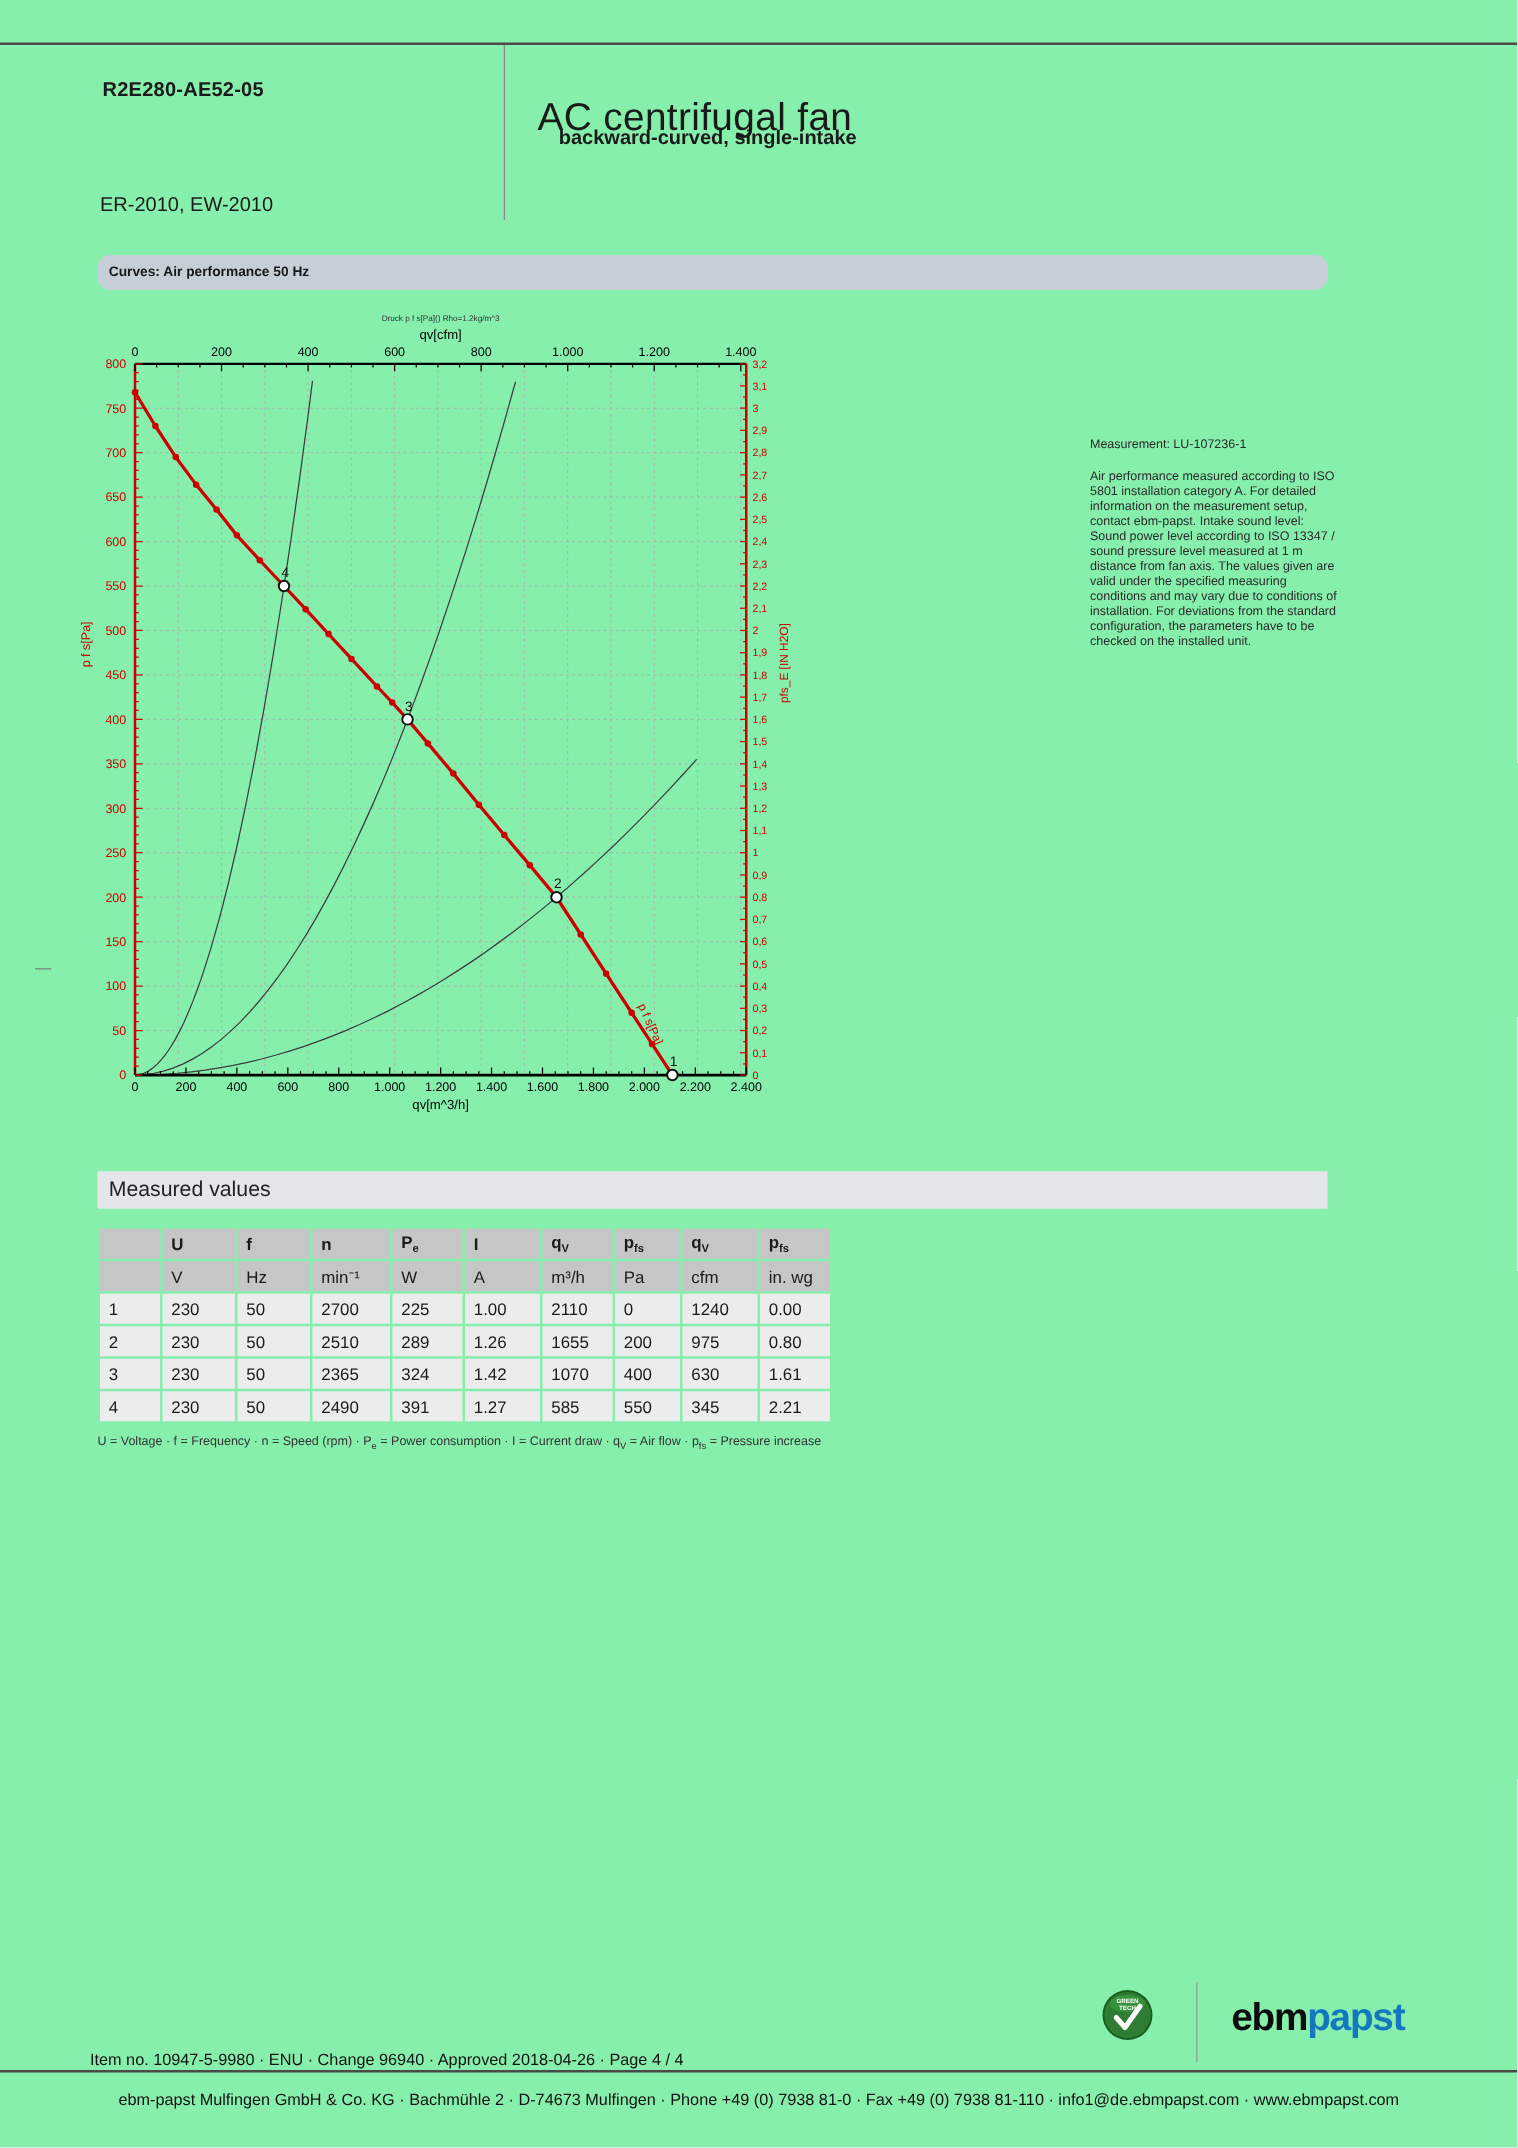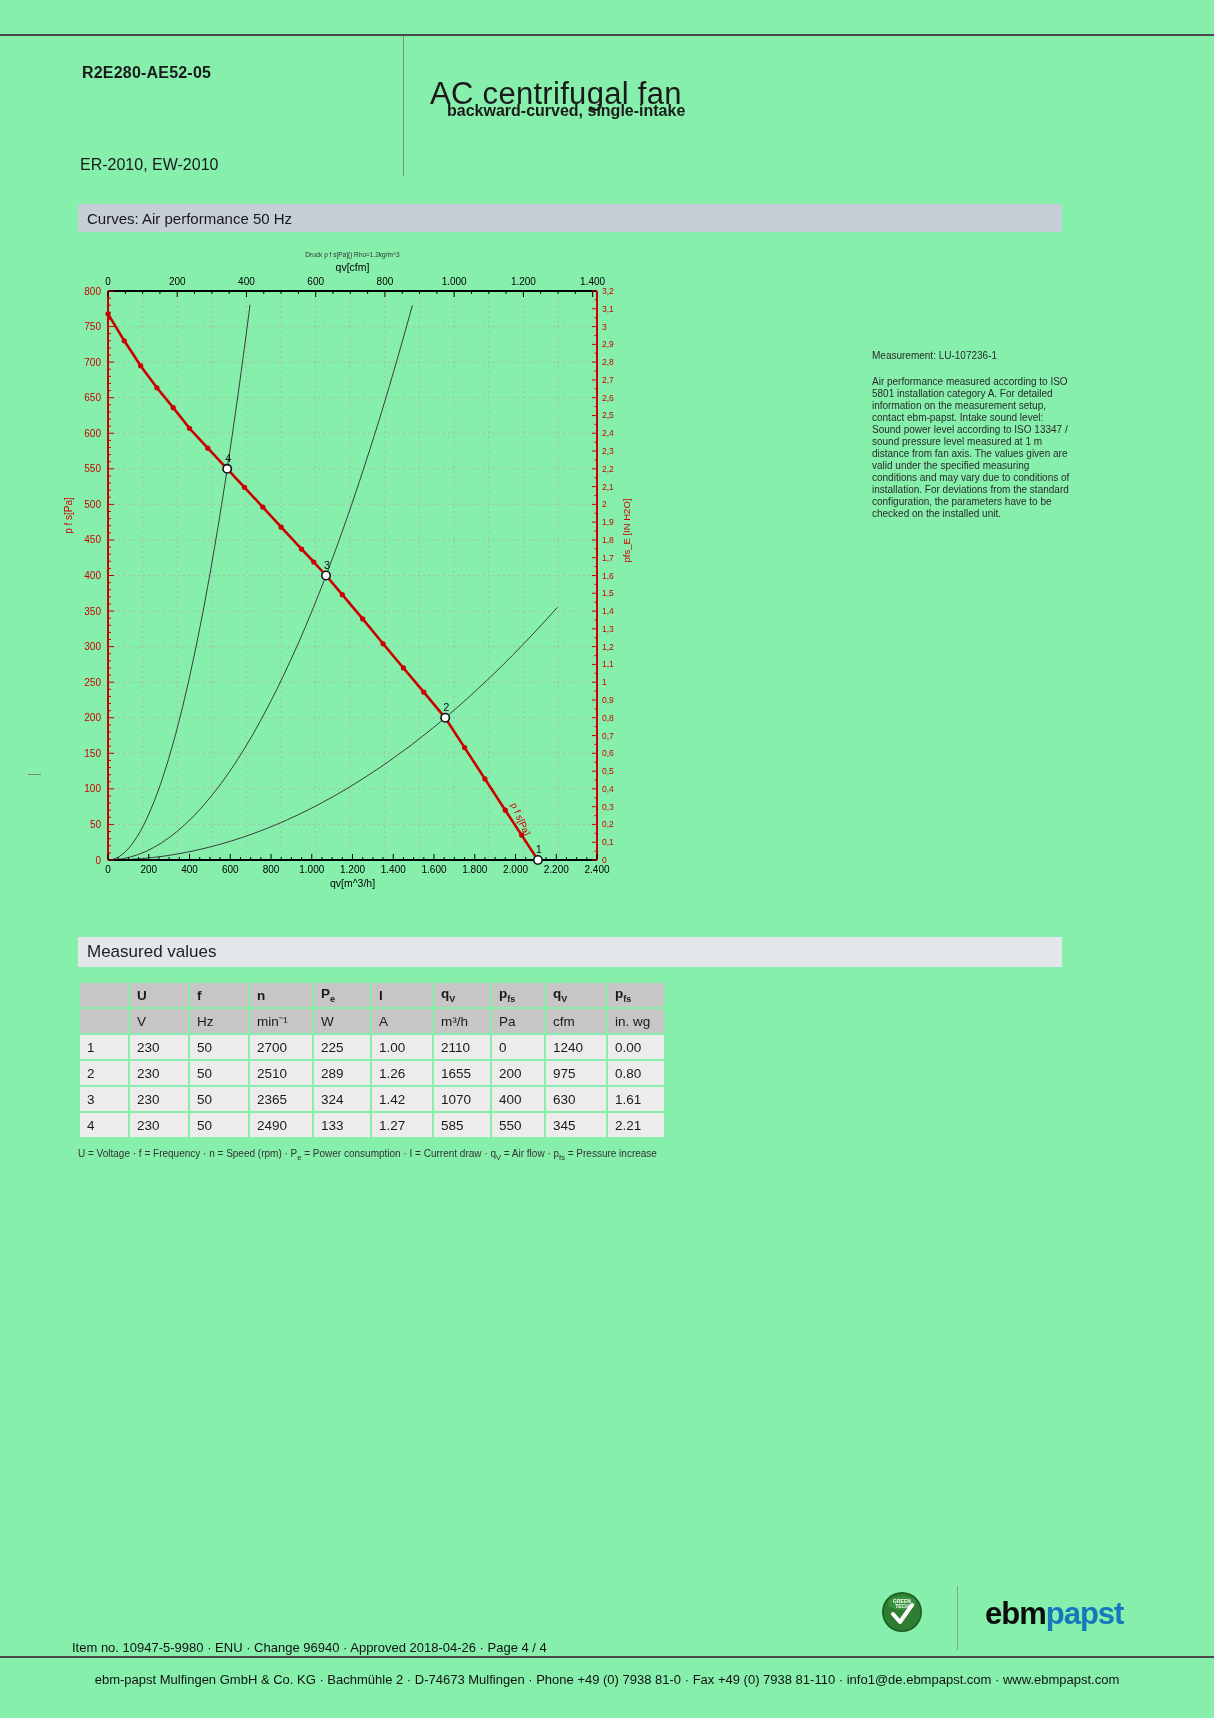--- a/index.html
+++ b/index.html
@@ -6,21 +6,21 @@
   .page{position:relative;width:1214px;height:1718px;background:#86efac;
         font-family:"Liberation Sans", sans-serif;color:#1a1a1a;overflow:hidden;}
   .abs{position:absolute;}
   .top-rule{left:0;top:34px;width:1214px;height:2px;background:#4a4a4a;}
   .part-number{left:82px;top:64px;font-size:16px;font-weight:bold;letter-spacing:0.2px;}
   .header-divider{left:403px;top:36px;width:1px;height:140px;background:#8a8a8a;}
   .doc-title{left:430px;top:52px;font-size:31px;font-weight:normal;letter-spacing:0.3px;margin-top:24px;}
   .doc-subtitle{left:447px;top:102px;font-size:16px;font-weight:bold;}
   .models{left:80px;top:156px;font-size:16px;}
   .section-bar{left:78px;width:984px;display:flex;align-items:center;padding-left:9px;box-sizing:border-box;}
-  .curves-bar{top:204px;height:28px;background:#c6cfd7;font-size:15px;font-weight:normal;color:#17181a;}
+  .curves-bar{top:204px;height:28px;background:#c6cfd7;font-size:11px;font-weight:bold;color:#17181a;border-radius:10px;}
   .measured-bar{top:937px;height:30px;background:#e4e7e9;font-size:17px;color:#222;}
   .chart-wrap{left:50px;top:243px;width:660px;height:665px;}
   .meas-note{left:872px;top:350px;width:200px;font-size:10px;line-height:12px;color:#2a2a2a;}
   .meas-ref{margin-bottom:14px;}
   .margin-tick{left:28px;top:766px;color:#777;font-size:13px;}
   table.mtable{position:absolute;left:78px;top:981px;border-collapse:separate;border-spacing:2px;}
   table.mtable th,table.mtable td{height:24px;padding:0 7px;font-size:13.5px;text-align:left;vertical-align:middle;white-space:nowrap;}
   table.mtable thead th{background:#c6c6c6;}
   table.mtable thead tr.hrow th{font-weight:bold;}
   table.mtable thead tr.urow th{font-weight:normal;}
@@ -509,21 +509,21 @@
           <td>1070</td>
           <td>400</td>
           <td>630</td>
           <td>1.61</td>
         </tr>
         <tr>
           <td>4</td>
           <td>230</td>
           <td>50</td>
           <td>2490</td>
-          <td>133</td>
+          <td>391</td>
           <td>1.27</td>
           <td>585</td>
           <td>550</td>
           <td>345</td>
           <td>2.21</td>
         </tr>
       </tbody>
     </table>
 
   <div class="abs footnote" id="footnote">U = Voltage · f = Frequency · n = Speed (rpm) · P<sub>e</sub> = Power consumption · I = Current draw · q<sub>V</sub> = Air flow · p<sub>fs</sub> = Pressure increase</div>

